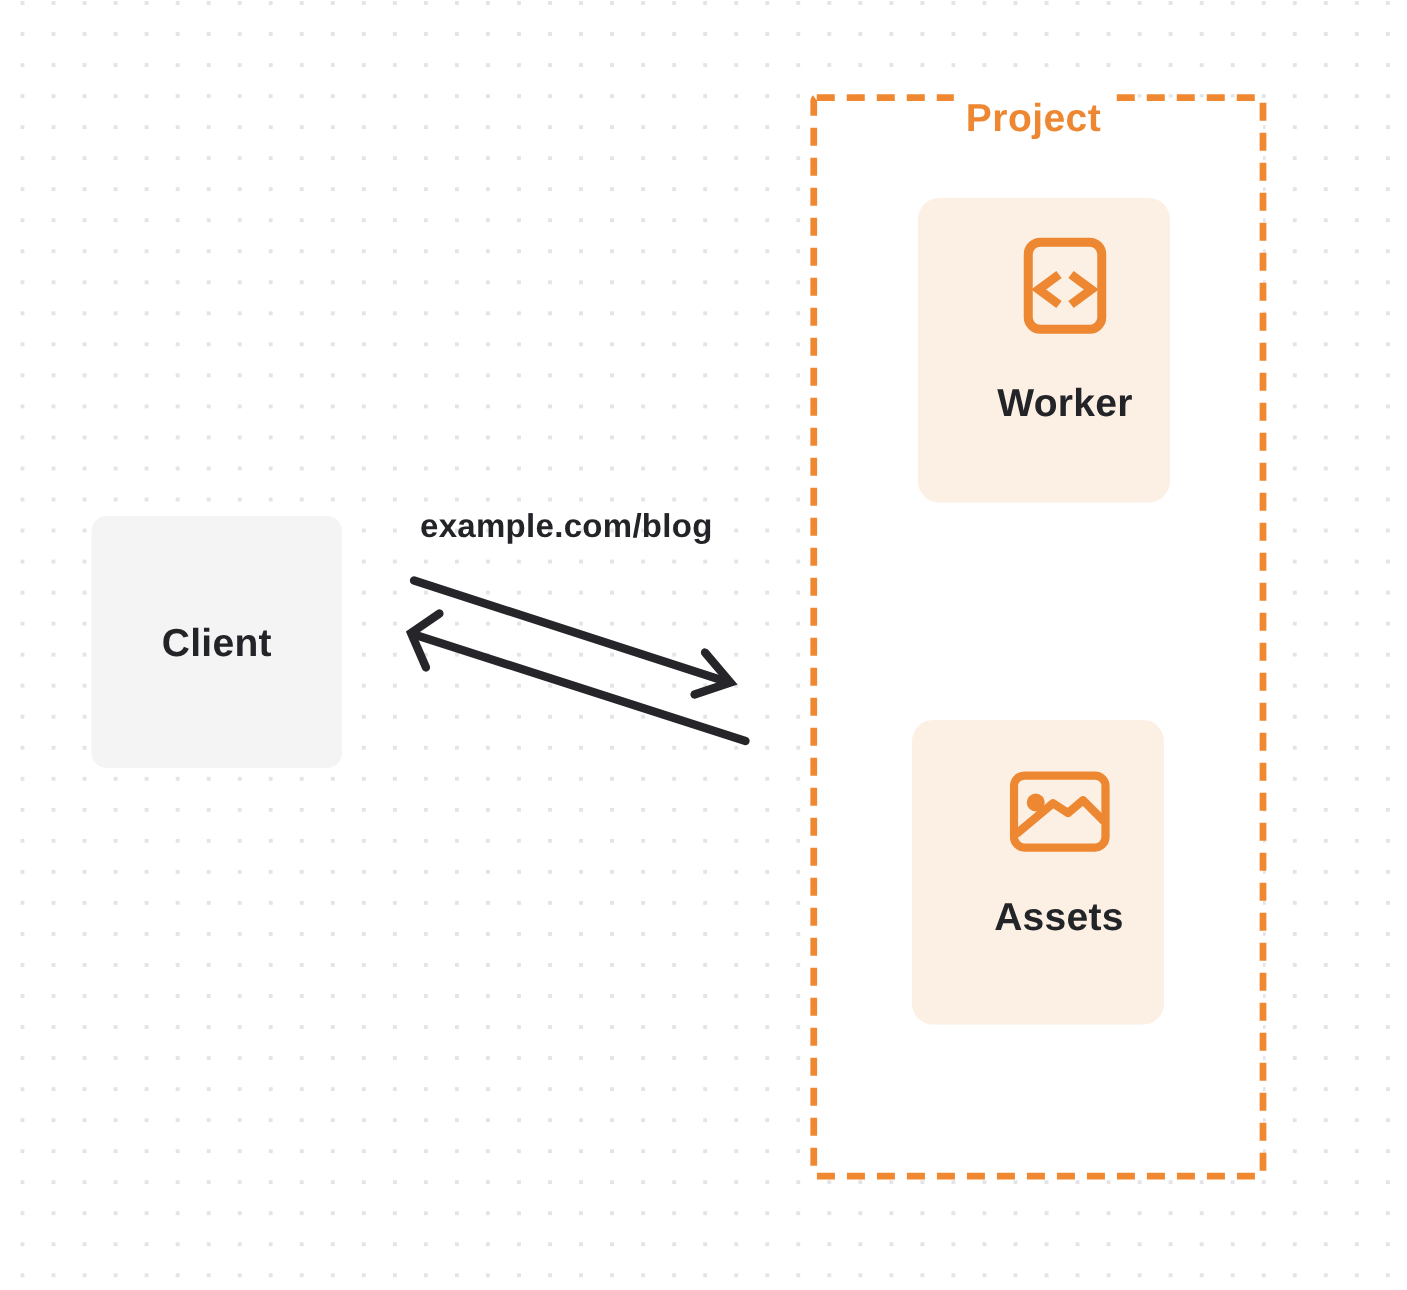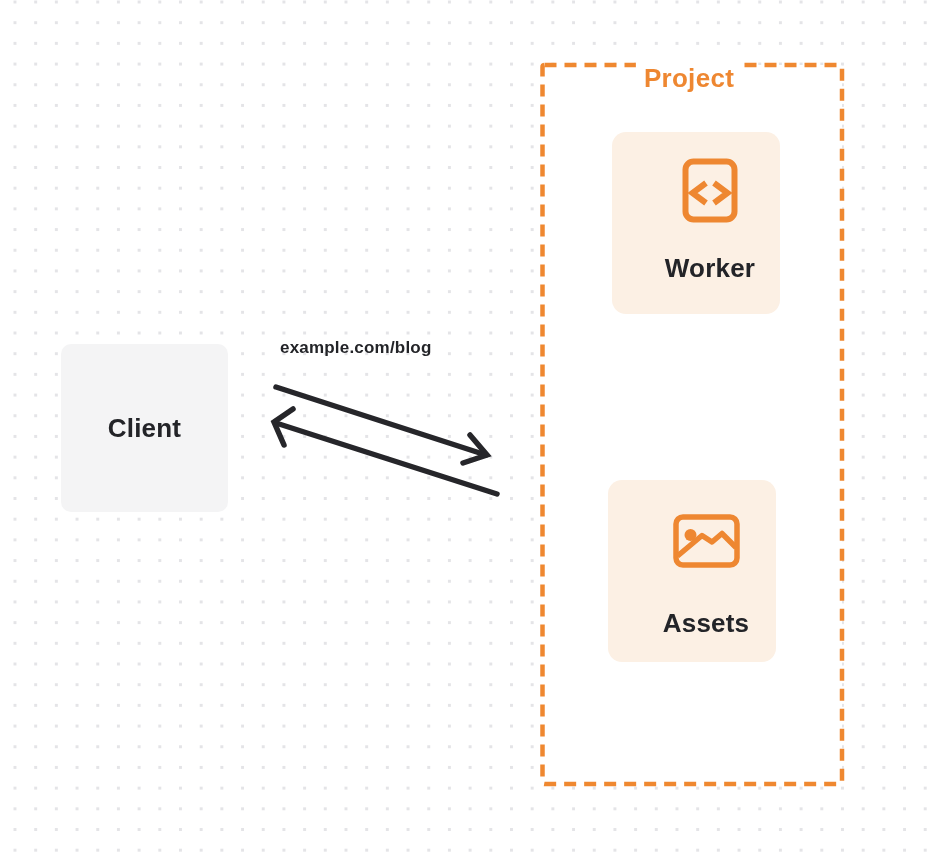--- a/index.html
+++ b/index.html
@@ -17,36 +17,36 @@
   .node-label{
     font-weight:700;font-size:26px;color:#232428;letter-spacing:.2px;line-height:30px;
   }
   .client-box{
     position:absolute;left:61px;top:344px;width:167px;height:168px;
     background:#f4f4f5;border-radius:10px;
     display:flex;align-items:center;justify-content:center;
   }
   .request-label{
     position:absolute;left:280px;top:338px;
-    font-weight:700;font-size:17px;color:#232428;letter-spacing:.2px;
+    font-weight:700;font-size:22px;color:#232428;letter-spacing:.2px;
   }
   .project-label{
     position:absolute;left:689px;top:62px;transform:translateX(-50%);
     background:#ffffff;padding:0 8px;
     font-weight:700;font-size:26px;line-height:32px;color:#ee8731;letter-spacing:.3px;
     white-space:nowrap;
   }
   .card{
-    position:absolute;width:168px;height:182px;
+    position:absolute;width:168px;height:203px;
     background:#fcf0e4;border-radius:14px;
     display:flex;flex-direction:column;align-items:center;padding-left:28px;
   }
   .card.worker{left:612px;top:132px;padding-top:26px;box-sizing:border-box;}
   .card.worker .icon-wrap{margin-bottom:30px;}
-  .card.assets{left:608px;top:480px;padding-top:34px;box-sizing:border-box;gap:12px;}
+  .card.assets{left:608px;top:480px;padding-top:34px;box-sizing:border-box;}
   .card.assets .icon-wrap{margin-bottom:28px;}
   .icon-wrap{display:block;line-height:0;}
   .file-tree{
     position:absolute;left:589px;top:649px;margin:0;
     font-family:"DejaVu Sans Mono","Liberation Mono",monospace;
     font-size:17px;line-height:21px;font-weight:700;color:#2a2b2e;
     white-space:pre;
   }
 </style>
 </head>

